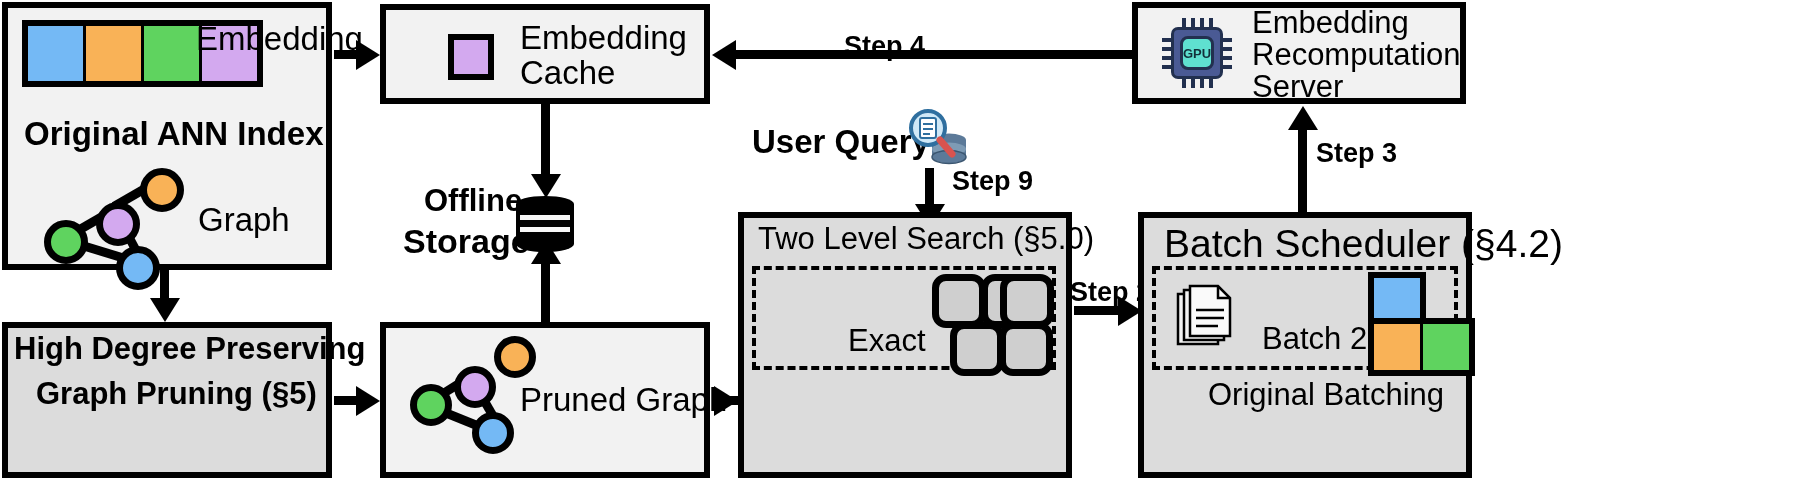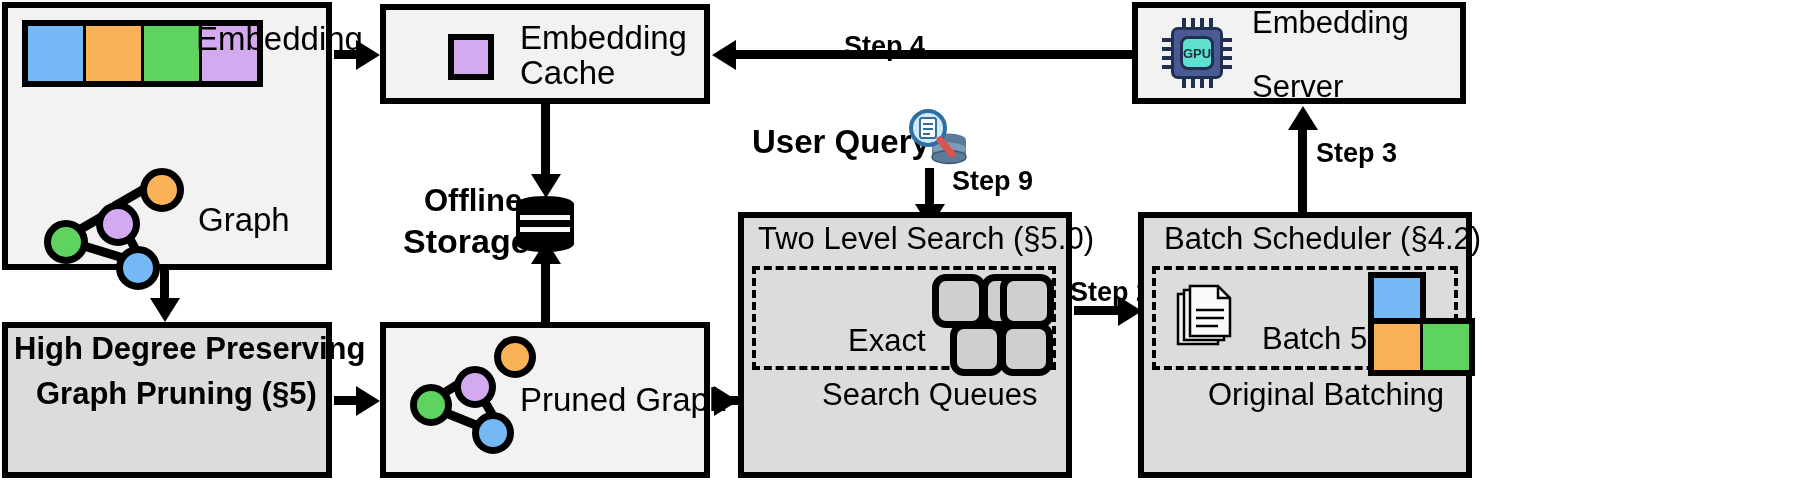--- a/index.html
+++ b/index.html
@@ -62,20 +62,21 @@
   <div class="box" style="left:2px;top:2px;width:330px;height:268px;"></div>
 
   <div class="swatch-strip" style="left:22px;top:20px;">
     <div class="sw" style="background:#74b9f5;"></div>
     <div class="sw" style="background:#f9b257;"></div>
     <div class="sw" style="background:#5fd35f;"></div>
     <div class="sw" style="background:#d3a9ef;"></div>
   </div>
   <div class="lbl" style="left:196px;top:21px;font-size:33px;">Embedding</div>
 
+  <div class="lbl bold" style="left:24px;top:116px;font-size:33px;">Original ANN Index</div>
 
   <div class="graph" style="left:40px;top:168px;width:160px;height:96px;">
     <div class="gedge" style="left:26px;top:65px;width:60px;transform:rotate(-30deg);"></div>
     <div class="gedge" style="left:74px;top:34px;width:46px;transform:rotate(-30deg);"></div>
     <div class="gedge" style="left:78px;top:44px;width:52px;transform:rotate(62deg);"></div>
     <div class="gedge" style="left:26px;top:68px;width:76px;transform:rotate(17deg);"></div>
     <div class="gnode" style="left:100px;top:0px;width:44px;height:44px;background:#f9b257;"></div>
     <div class="gnode" style="left:56px;top:34px;width:44px;height:44px;background:#d3a9ef;"></div>
     <div class="gnode" style="left:4px;top:52px;width:44px;height:44px;background:#5fd35f;"></div>
     <div class="gnode" style="left:76px;top:78px;width:44px;height:44px;background:#74b9f5;"></div>
@@ -152,48 +153,47 @@
   <div class="dashed" style="left:752px;top:266px;width:304px;height:104px;"></div>
 
   <div class="qslot" style="left:932px;top:274px;"></div>
   <div class="qslot" style="left:981px;top:274px;"></div>
   <div class="qslot" style="left:1000px;top:274px;"></div>
 
   <div class="lbl" style="left:848px;top:324px;font-size:31px;">Exact</div>
   <div class="qslot" style="left:950px;top:322px;"></div>
   <div class="qslot" style="left:999px;top:322px;"></div>
 
-  <div class="lbl" style="left:822px;top:378px;font-size:31px;">Search Queues</div>
 
   <div class="line" style="left:712px;top:396px;width:26px;height:9px;"></div>
   <div class="arrow arr-r" style="left:714px;top:386px;"></div>
 
   <div class="line" style="left:1074px;top:306px;width:56px;height:9px;"></div>
   <div class="arrow arr-r" style="left:1118px;top:296px;"></div>
   <div class="lbl bold" style="left:1070px;top:277px;font-size:27px;">Step 2</div>
 
   <div class="box gray" style="left:1138px;top:212px;width:334px;height:266px;"></div>
-  <div class="lbl" style="left:1164px;top:222px;font-size:31px;">Batch Scheduler (§4.2)</div>
+  <div class="lbl" style="left:1164px;top:222px;font-size:39px;">Batch Scheduler (§4.2)</div>
   <div class="dashed" style="left:1152px;top:266px;width:306px;height:104px;"></div>
 
   <svg class="docs" style="left:1172px;top:284px;" width="66" height="70" viewBox="0 0 66 70">
     <path d="M6 10 h28 l12 12 v38 h-40 z" fill="#f2f2f2" stroke="#000" stroke-width="2.5"></path>
     <path d="M12 6 h28 l12 12 v38 h-40 z" fill="#f2f2f2" stroke="#000" stroke-width="2.5"></path>
     <path d="M18 2 h28 l12 12 v38 h-40 z" fill="#fafafa" stroke="#000" stroke-width="2.5"></path>
     <path d="M46 2 v12 h12" fill="none" stroke="#000" stroke-width="2.5"></path>
     <line x1="24" y1="26" x2="52" y2="26" stroke="#000" stroke-width="2.5"></line>
     <line x1="24" y1="34" x2="52" y2="34" stroke="#000" stroke-width="2.5"></line>
     <line x1="24" y1="42" x2="46" y2="42" stroke="#000" stroke-width="2.5"></line>
   </svg>
 
   <div class="swatch-strip" style="left:1368px;top:272px;">
     <div class="sw" style="width:46px;height:46px;background:#74b9f5;"></div>
   </div>
 
-  <div class="lbl" style="left:1262px;top:322px;font-size:31px;">Batch 5</div>
+  <div class="lbl" style="left:1262px;top:322px;font-size:31px;">Batch 2</div>
   <div class="swatch-strip" style="left:1368px;top:318px;">
     <div class="sw" style="width:46px;height:46px;background:#f9b257;"></div>
     <div class="sw" style="width:46px;height:46px;background:#5fd35f;"></div>
   </div>
 
   <div class="lbl" style="left:1208px;top:378px;font-size:31px;">Original Batching</div>
 
   <div class="line" style="left:1298px;top:128px;width:9px;height:84px;"></div>
   <div class="arrow arr-u" style="left:1288px;top:106px;"></div>
   <div class="lbl bold" style="left:1316px;top:138px;font-size:27px;">Step 3</div>
@@ -213,19 +213,20 @@
     <div class="pin" style="left:4px;top:42px;width:12px;height:4px;"></div>
     <div class="pin" style="left:4px;top:51px;width:12px;height:4px;"></div>
     <div class="pin" style="left:62px;top:24px;width:12px;height:4px;"></div>
     <div class="pin" style="left:62px;top:33px;width:12px;height:4px;"></div>
     <div class="pin" style="left:62px;top:42px;width:12px;height:4px;"></div>
     <div class="pin" style="left:62px;top:51px;width:12px;height:4px;"></div>
     <div class="chipbody"></div>
     <div class="chipcore">GPU</div>
   </div>
   <div class="lbl" style="left:1252px;top:6px;font-size:31px;">Embedding</div>
+  <div class="lbl" style="left:1252px;top:38px;font-size:31px;">Recomputation</div>
   <div class="lbl" style="left:1252px;top:70px;font-size:31px;">Server</div>
 
   <div class="line" style="left:730px;top:50px;width:402px;height:9px;"></div>
   <div class="arrow arr-l" style="left:712px;top:40px;"></div>
   <div class="lbl bold" style="left:844px;top:18px;font-size:27px;margin-top:13px;">Step 4</div>
 
 </div>
 
 </body></html>

